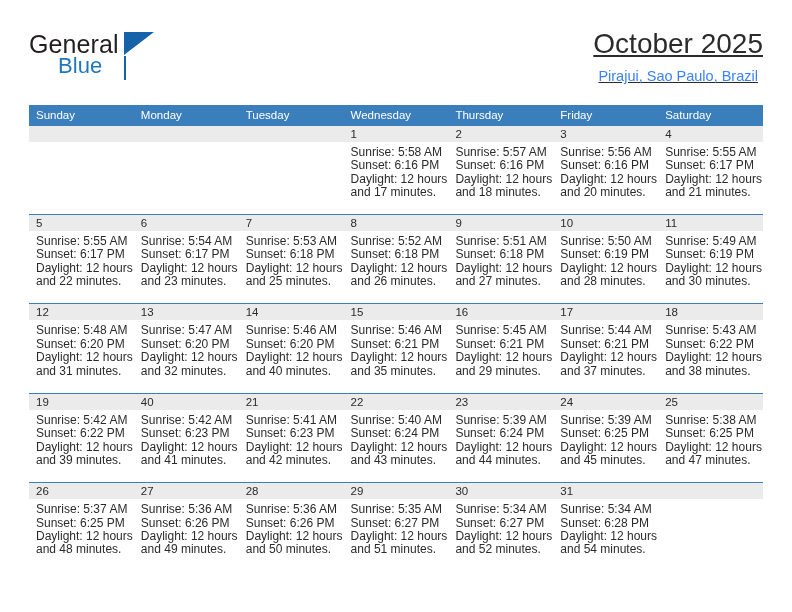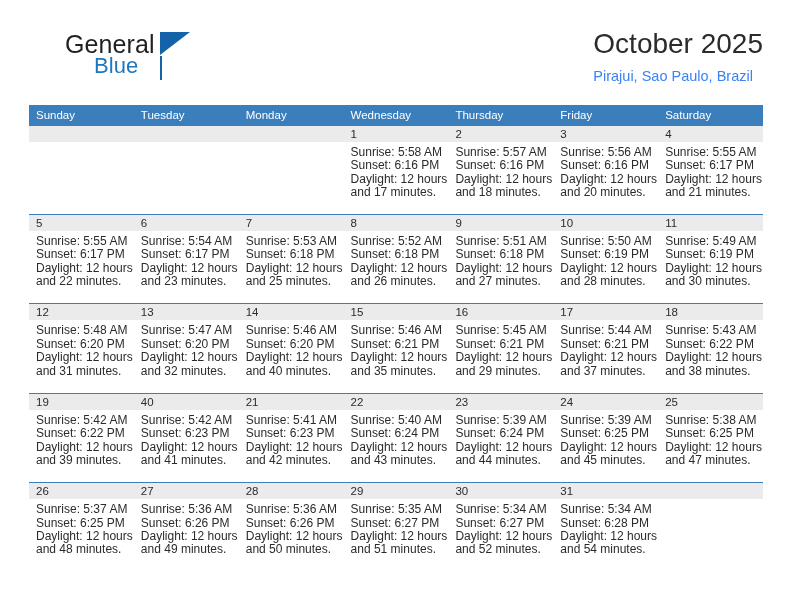--- a/index.html
+++ b/index.html
@@ -29,21 +29,20 @@
     top: 28px;
     right: 29px;
     height: 70px;
   }
   .brand {
     position: absolute;
     left: 0;
     top: 4px;
     width: 220px;
     height: 56px;
-    margin-left: 36px;
   }
   .brand-general {
     font-size: 25px;
     color: #231f20;
     line-height: 1;
     letter-spacing: 0.1px;
     position: absolute;
     left: 0;
     top: 0;
   }
@@ -71,21 +70,22 @@
     top: 24px;
     width: 2px;
     height: 24px;
     background: #1463a8;
   }
 
   .titles {
     position: absolute;
     right: 0;
     top: 0;
-    text-align: left;
+    text-align: center;
+    text-decoration: underline;
   }
   .month-title {
     font-size: 28px;
     font-weight: normal;
     color: #2b2b2b;
     line-height: 1.12;
     white-space: nowrap;
   }
   .location {
     font-size: 14.5px;
@@ -174,22 +174,22 @@
     <div class="titles">
       <div class="month-title">October 2025</div>
       <div class="location">Pirajui, Sao Paulo, Brazil</div>
     </div>
 
   </div>
 
   <div class="calendar">
     <div class="weekdays">
         <div class="weekday">Sunday</div>
+        <div class="weekday">Monday</div>
         <div class="weekday">Tuesday</div>
-        <div class="weekday">Monday</div>
         <div class="weekday">Wednesday</div>
         <div class="weekday">Thursday</div>
         <div class="weekday">Friday</div>
         <div class="weekday">Saturday</div>
       </div>
     <div id="weeks-container">
         <div class="week-row first">
           <div class="day-cell empty">
             <div class="day-num-band"></div>
           </div>

